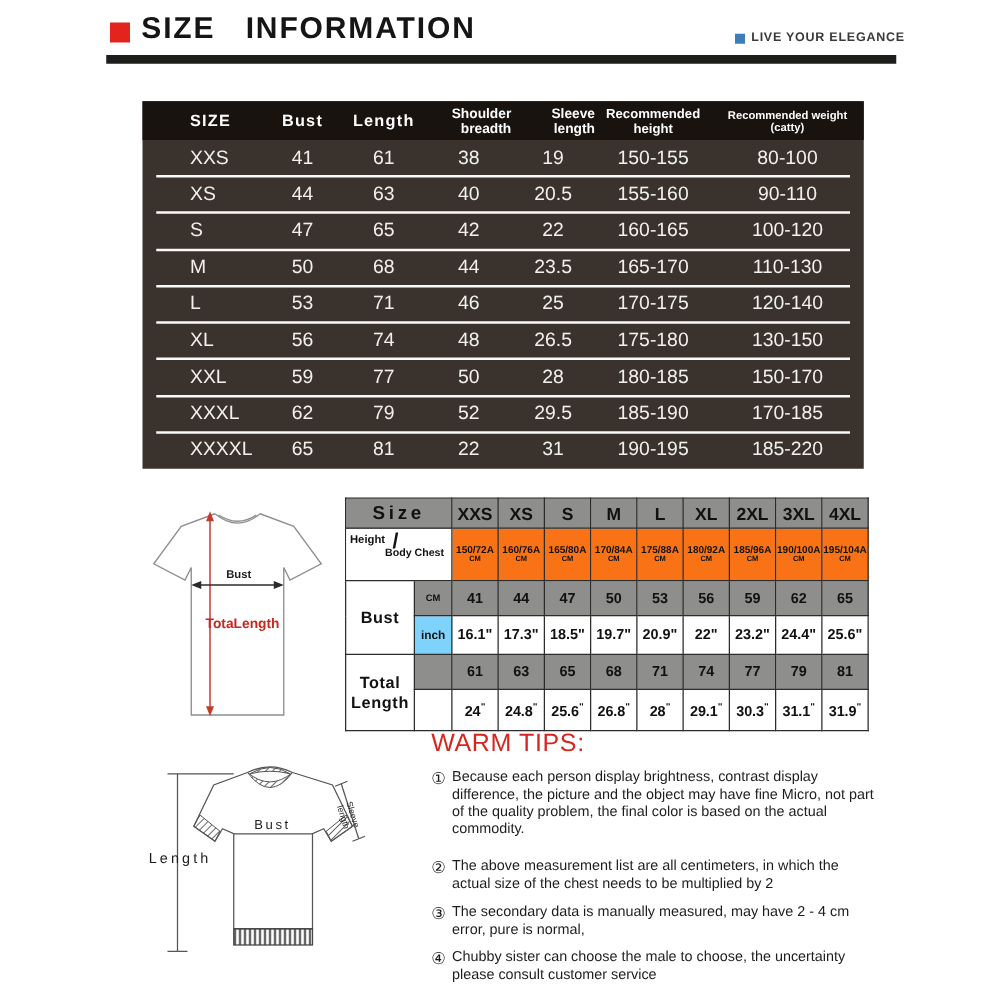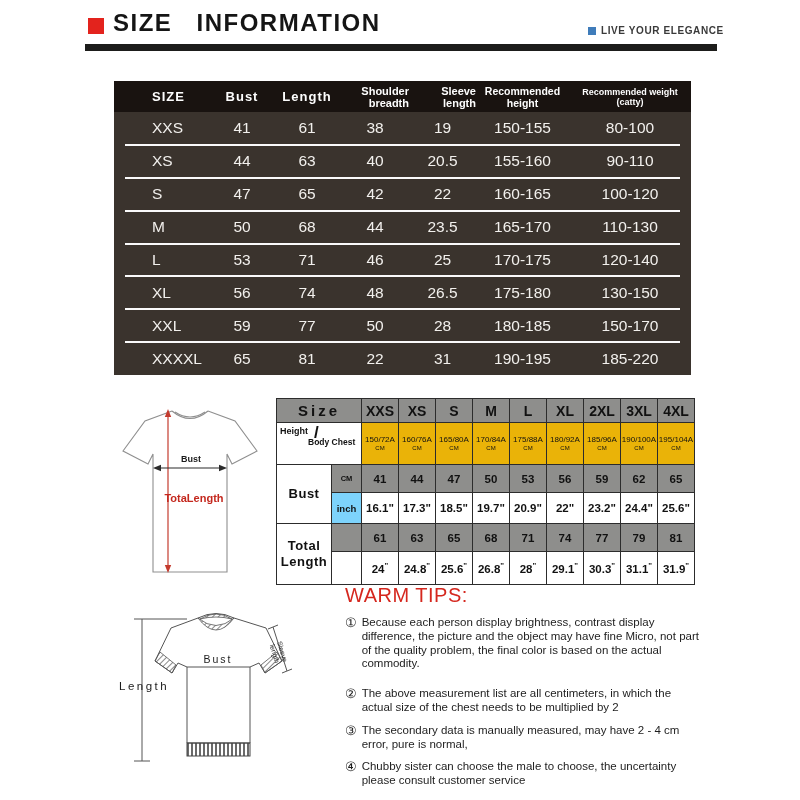--- a/index.html
+++ b/index.html
@@ -36,21 +36,21 @@
   .stable td{border:1px solid #2c2c2c;padding:0;text-align:center;vertical-align:middle;color:#111;}
   .gray{background:#8e8e8c;}
   .r-hd{height:24px;}   .r-hc{height:42px;}  .r-bcm{height:28px;}
   .r-bin{height:31px;}  .r-tcm{height:28px;} .r-tin{height:33px;}
   .size-hd{font-size:15px;font-weight:bold;letter-spacing:3px;}
   .size-col{color:#fff;font-weight:bold;font-size:14px;}
   .hbc{position:relative;background:#fff;}
   .hbc-top{position:absolute;left:3px;top:3px;font-size:9px;font-weight:bold;}
   .hbc-slash{position:absolute;left:37px;top:0px;font-size:17px;font-weight:bold;}
   .hbc-bot{position:absolute;left:31px;bottom:17px;font-size:8.5px;font-weight:bold;}
-  .hc{font-size:8px;font-weight:normal;text-align:left;padding:2px 0 0 3px;line-height:1.15;background:#eab308;}
+  .hc{font-size:8px;font-weight:bold;text-align:left;padding:2px 0 0 3px;line-height:1.15;background:#f97316;}
   .hc-u{display:block;font-size:6px;}
   .unit-cm{color:#fff;font-size:7.5px;font-weight:bold;}
   .unit-inch{font-size:9.5px;font-weight:bold;background:#7dd3fc;}
   .vcm{color:#fff;font-weight:bold;font-size:11.5px;}
   .vinch{font-weight:bold;font-size:11.5px;background:#fff;}
   .rowlabel{background:#fff;font-weight:bold;font-size:13px;letter-spacing:0.5px;line-height:1.25;}
   .tsup{vertical-align:super;font-size:8px;}
 
   
   .diag1{position:absolute;left:115px;top:403px;}
@@ -141,20 +141,29 @@
       <span class="c6">130-150</span>
     </div>
   <div class="drow">
       <span class="c0">XXL</span>
       <span class="c1">59</span>
       <span class="c2">77</span>
       <span class="c3">50</span>
       <span class="c4">28</span>
       <span class="c5">180-185</span>
       <span class="c6">150-170</span>
+    </div>
+  <div class="drow">
+      <span class="c0">XXXL</span>
+      <span class="c1">62</span>
+      <span class="c2">79</span>
+      <span class="c3">52</span>
+      <span class="c4">29.5</span>
+      <span class="c5">185-190</span>
+      <span class="c6">170-185</span>
     </div>
   <div class="drow">
       <span class="c0">XXXXL</span>
       <span class="c1">65</span>
       <span class="c2">81</span>
       <span class="c3">22</span>
       <span class="c4">31</span>
       <span class="c5">190-195</span>
       <span class="c6">185-220</span>
     </div>

